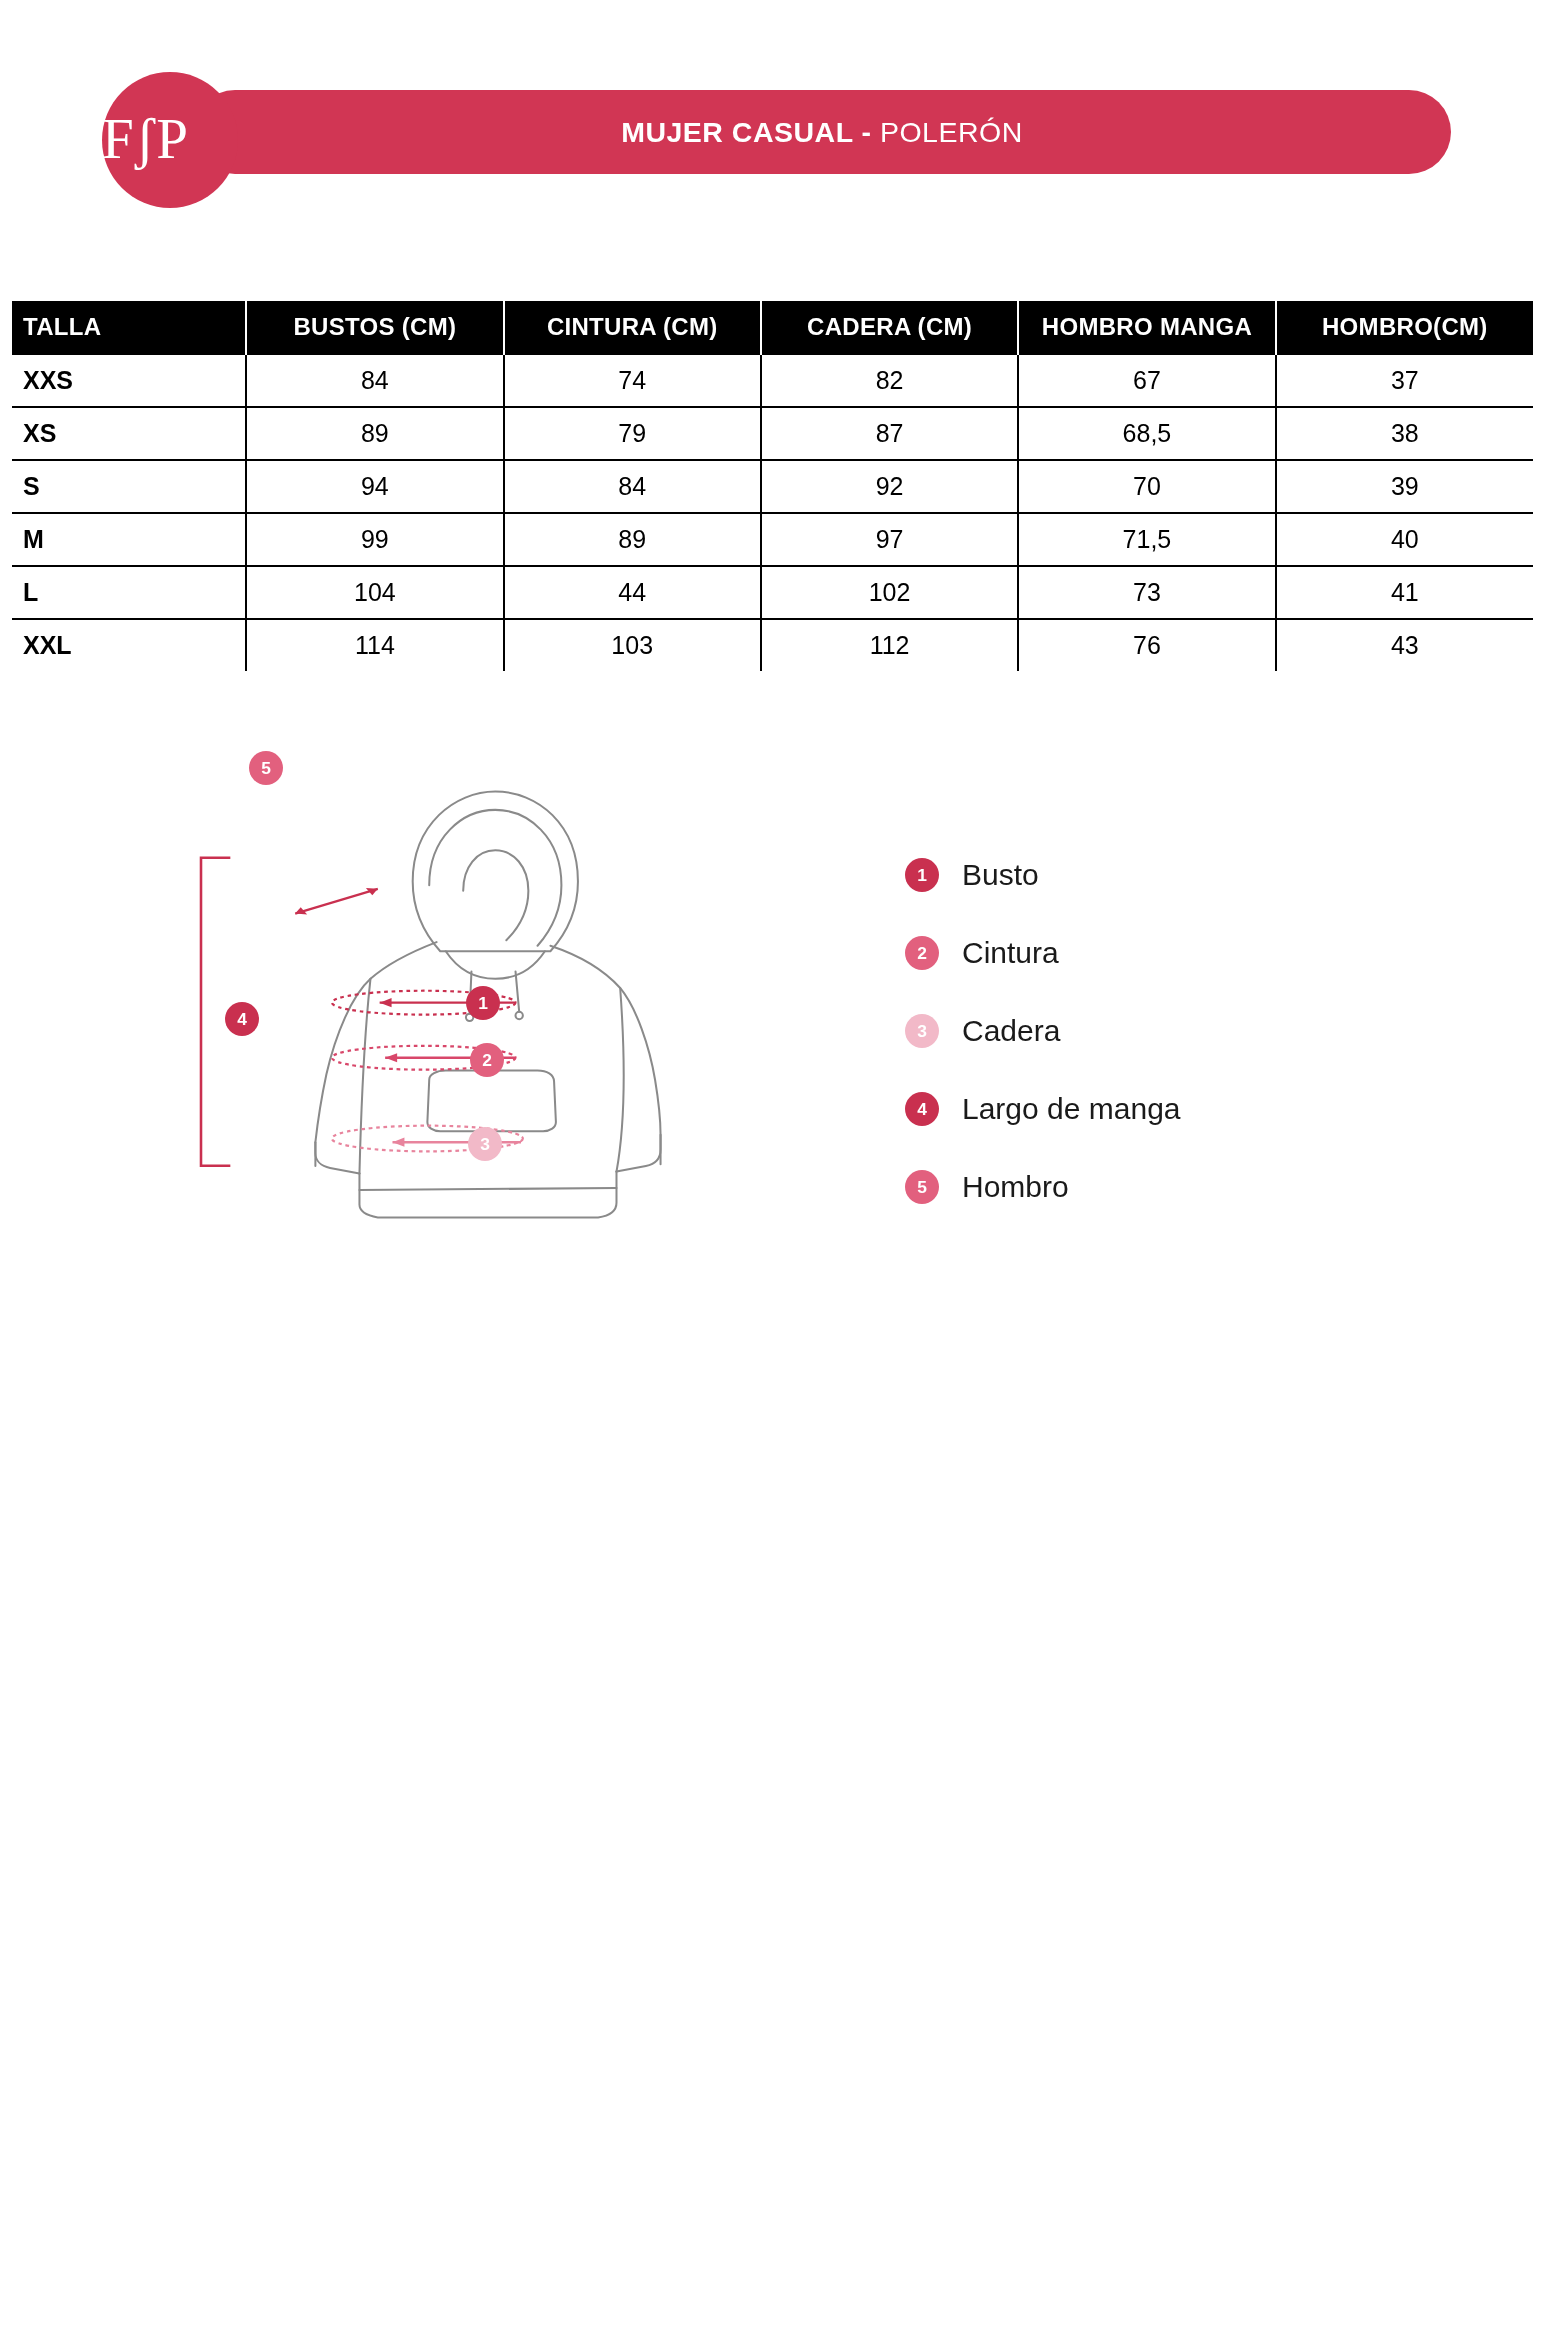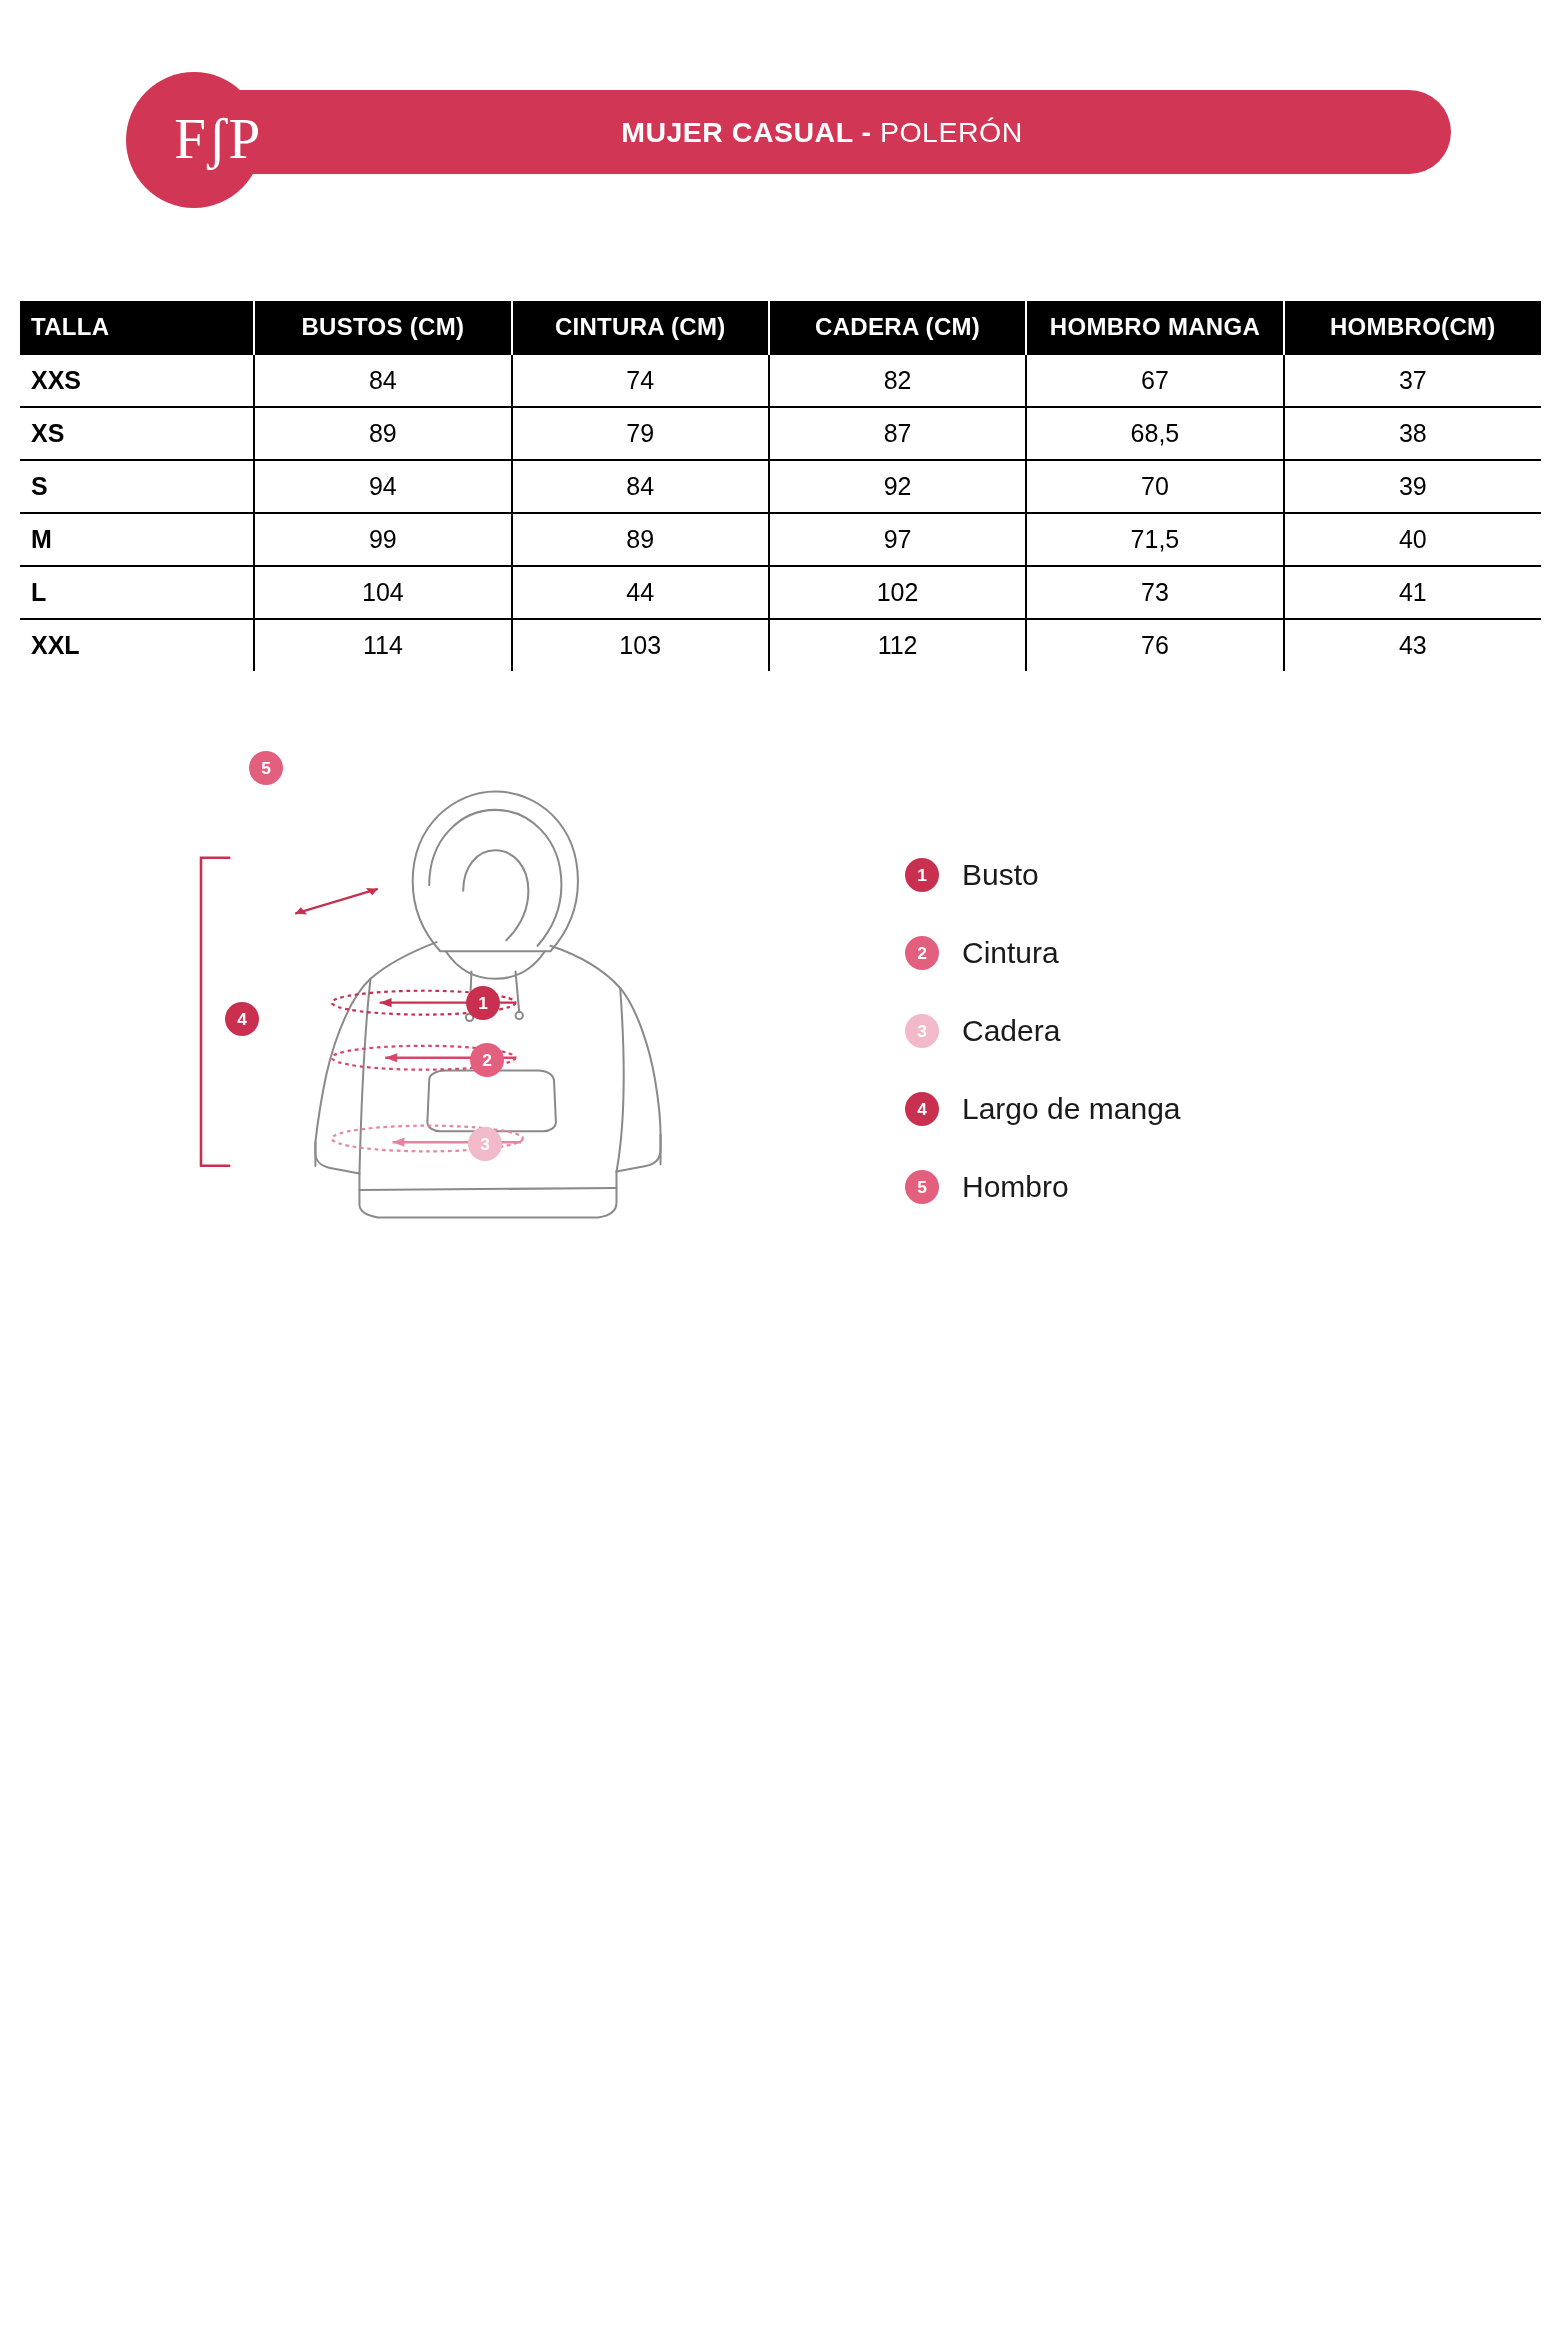--- a/index.html
+++ b/index.html
@@ -41,44 +41,44 @@
     letter-spacing: 0.5px;
     color: #ffffff;
     font-weight: 400;
     white-space: nowrap;
   }
   .header-title b {
     font-weight: 700;
   }
   .logo-circle {
     position: absolute;
-    left: 126px;
+    left: 102px;
     top: 0px;
     width: 136px;
     height: 136px;
     border-radius: 50%;
     background: #d13654;
     display: flex;
     align-items: center;
-    justify-content: flex-end;
+    justify-content: flex-start;
   }
   .logo-text {
     color: #ffffff;
     font-family: "Liberation Serif", serif;
     font-size: 57px;
     letter-spacing: 1.8px;
     font-weight: 400;
     line-height: 1;
     transform: translateY(-1.8px);
   }
 
   
   .table-wrap {
     position: absolute;
-    left: 20px;
+    left: 12px;
     top: 301px;
     width: 1521px;
   }
   table.size-table {
     border-collapse: collapse;
     width: 100%;
     table-layout: fixed;
   }
   table.size-table th {
     background: #000000;

